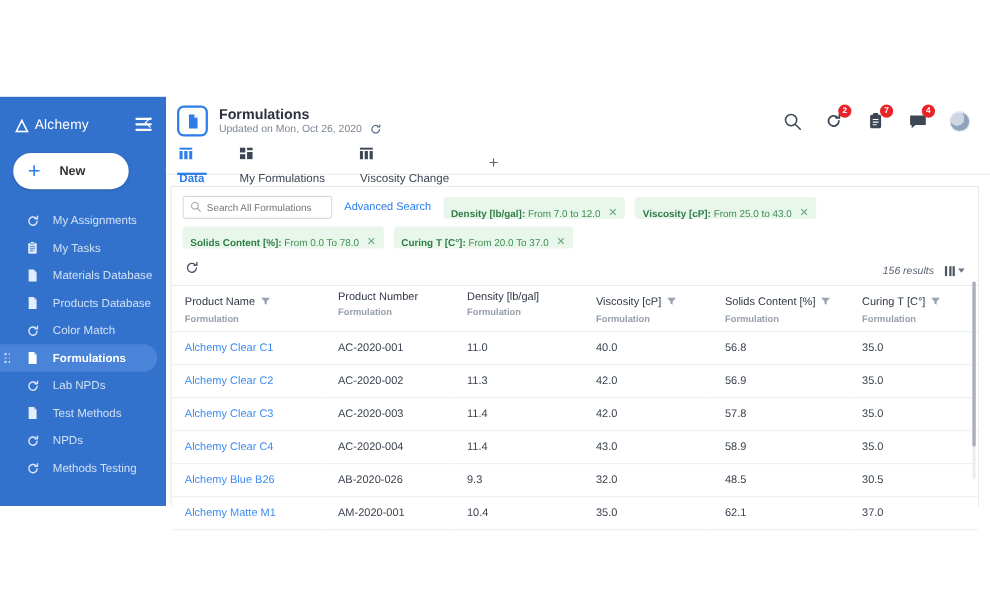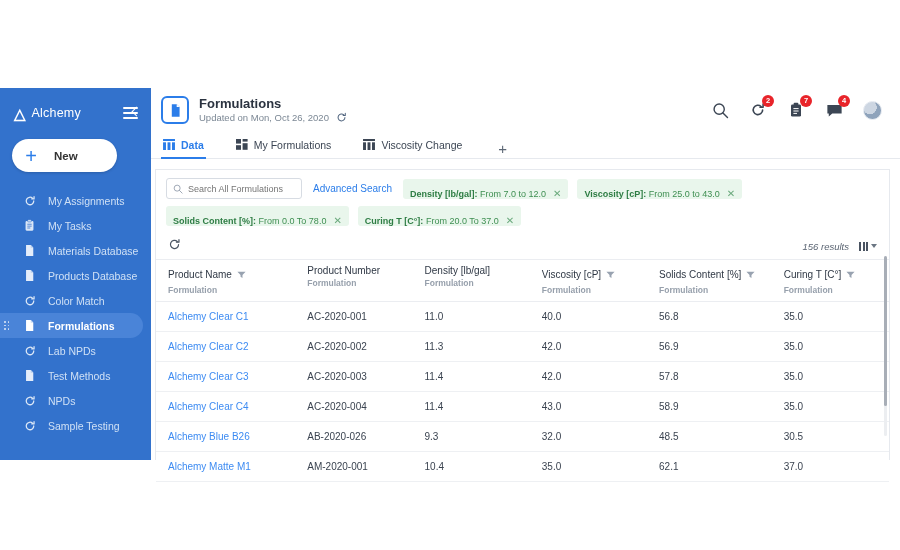--- a/index.html
+++ b/index.html
@@ -85,22 +85,22 @@
   }
   .avatar {
     width: 19px; height: 19px; border-radius: 50%;
     background: radial-gradient(circle at 35% 32%, #cdd6e2 0 42%, #8fa3bb 43% 100%);
     border: 1px solid #e3e8ef; cursor: pointer;
   }
 
   
   .tabs { height: 27px; display: flex; align-items: flex-end; padding: 0 0 0 10px;
           border-bottom: 1px solid #e6e9ee; gap: 0; }
-  .tab { display: flex; align-items: center; gap: 6px; height: 26px; padding: 0 16px 0 2px;
-         cursor: pointer; position: relative; margin-right: 14px; }
+  .tab { display: flex; align-items: flex-start; gap: 6px; height: 26px; padding: 0 16px 0 2px;
+         cursor: pointer; position: relative; margin-right: 14px; flex-direction: column; }
   .tab-label { font-size: 10.5px; color: #3c4654; }
   .tab.active .tab-label { color: #2b7de9; font-weight: 700; }
   .tab.active::after {
     content: ""; position: absolute; left: 0; right: 14px; bottom: -1px; height: 2px; background: #2b7de9;
   }
   .tab-add { font-size: 15px; color: #5c6775; cursor: pointer; padding: 0 6px 2px 6px; line-height: 1; }
 
   
   .content { padding: 10px 10px 0 4px; height: 301px; }
   .panel { border: 1px solid #e6e9ee; border-bottom: none; height: 291px; background:#fff; position: relative; }
@@ -292,21 +292,21 @@
       </div>
 
       <div class="sb-item">
 
         <span class="sb-ico">
           <svg width="12" height="12" viewBox="0 0 16 16">
               <path d="M13 8a5 5 0 1 1-1.6-3.7" fill="none" stroke="#dbe7f7" stroke-width="1.7" stroke-linecap="round"></path>
               <path d="M13.4 2.2v3h-3" fill="none" stroke="#dbe7f7" stroke-width="1.7" stroke-linecap="round" stroke-linejoin="round"></path>
             </svg>
         </span>
-        <span class="sb-text">Sample Testing</span>
+        <span class="sb-text">Methods Testing</span>
       </div>
 
     </div>
   </div>
 
   <div class="main">
 
     <div class="topbar">
       <div class="doc-icon">
         <svg width="13" height="15" viewBox="0 0 14 16">

